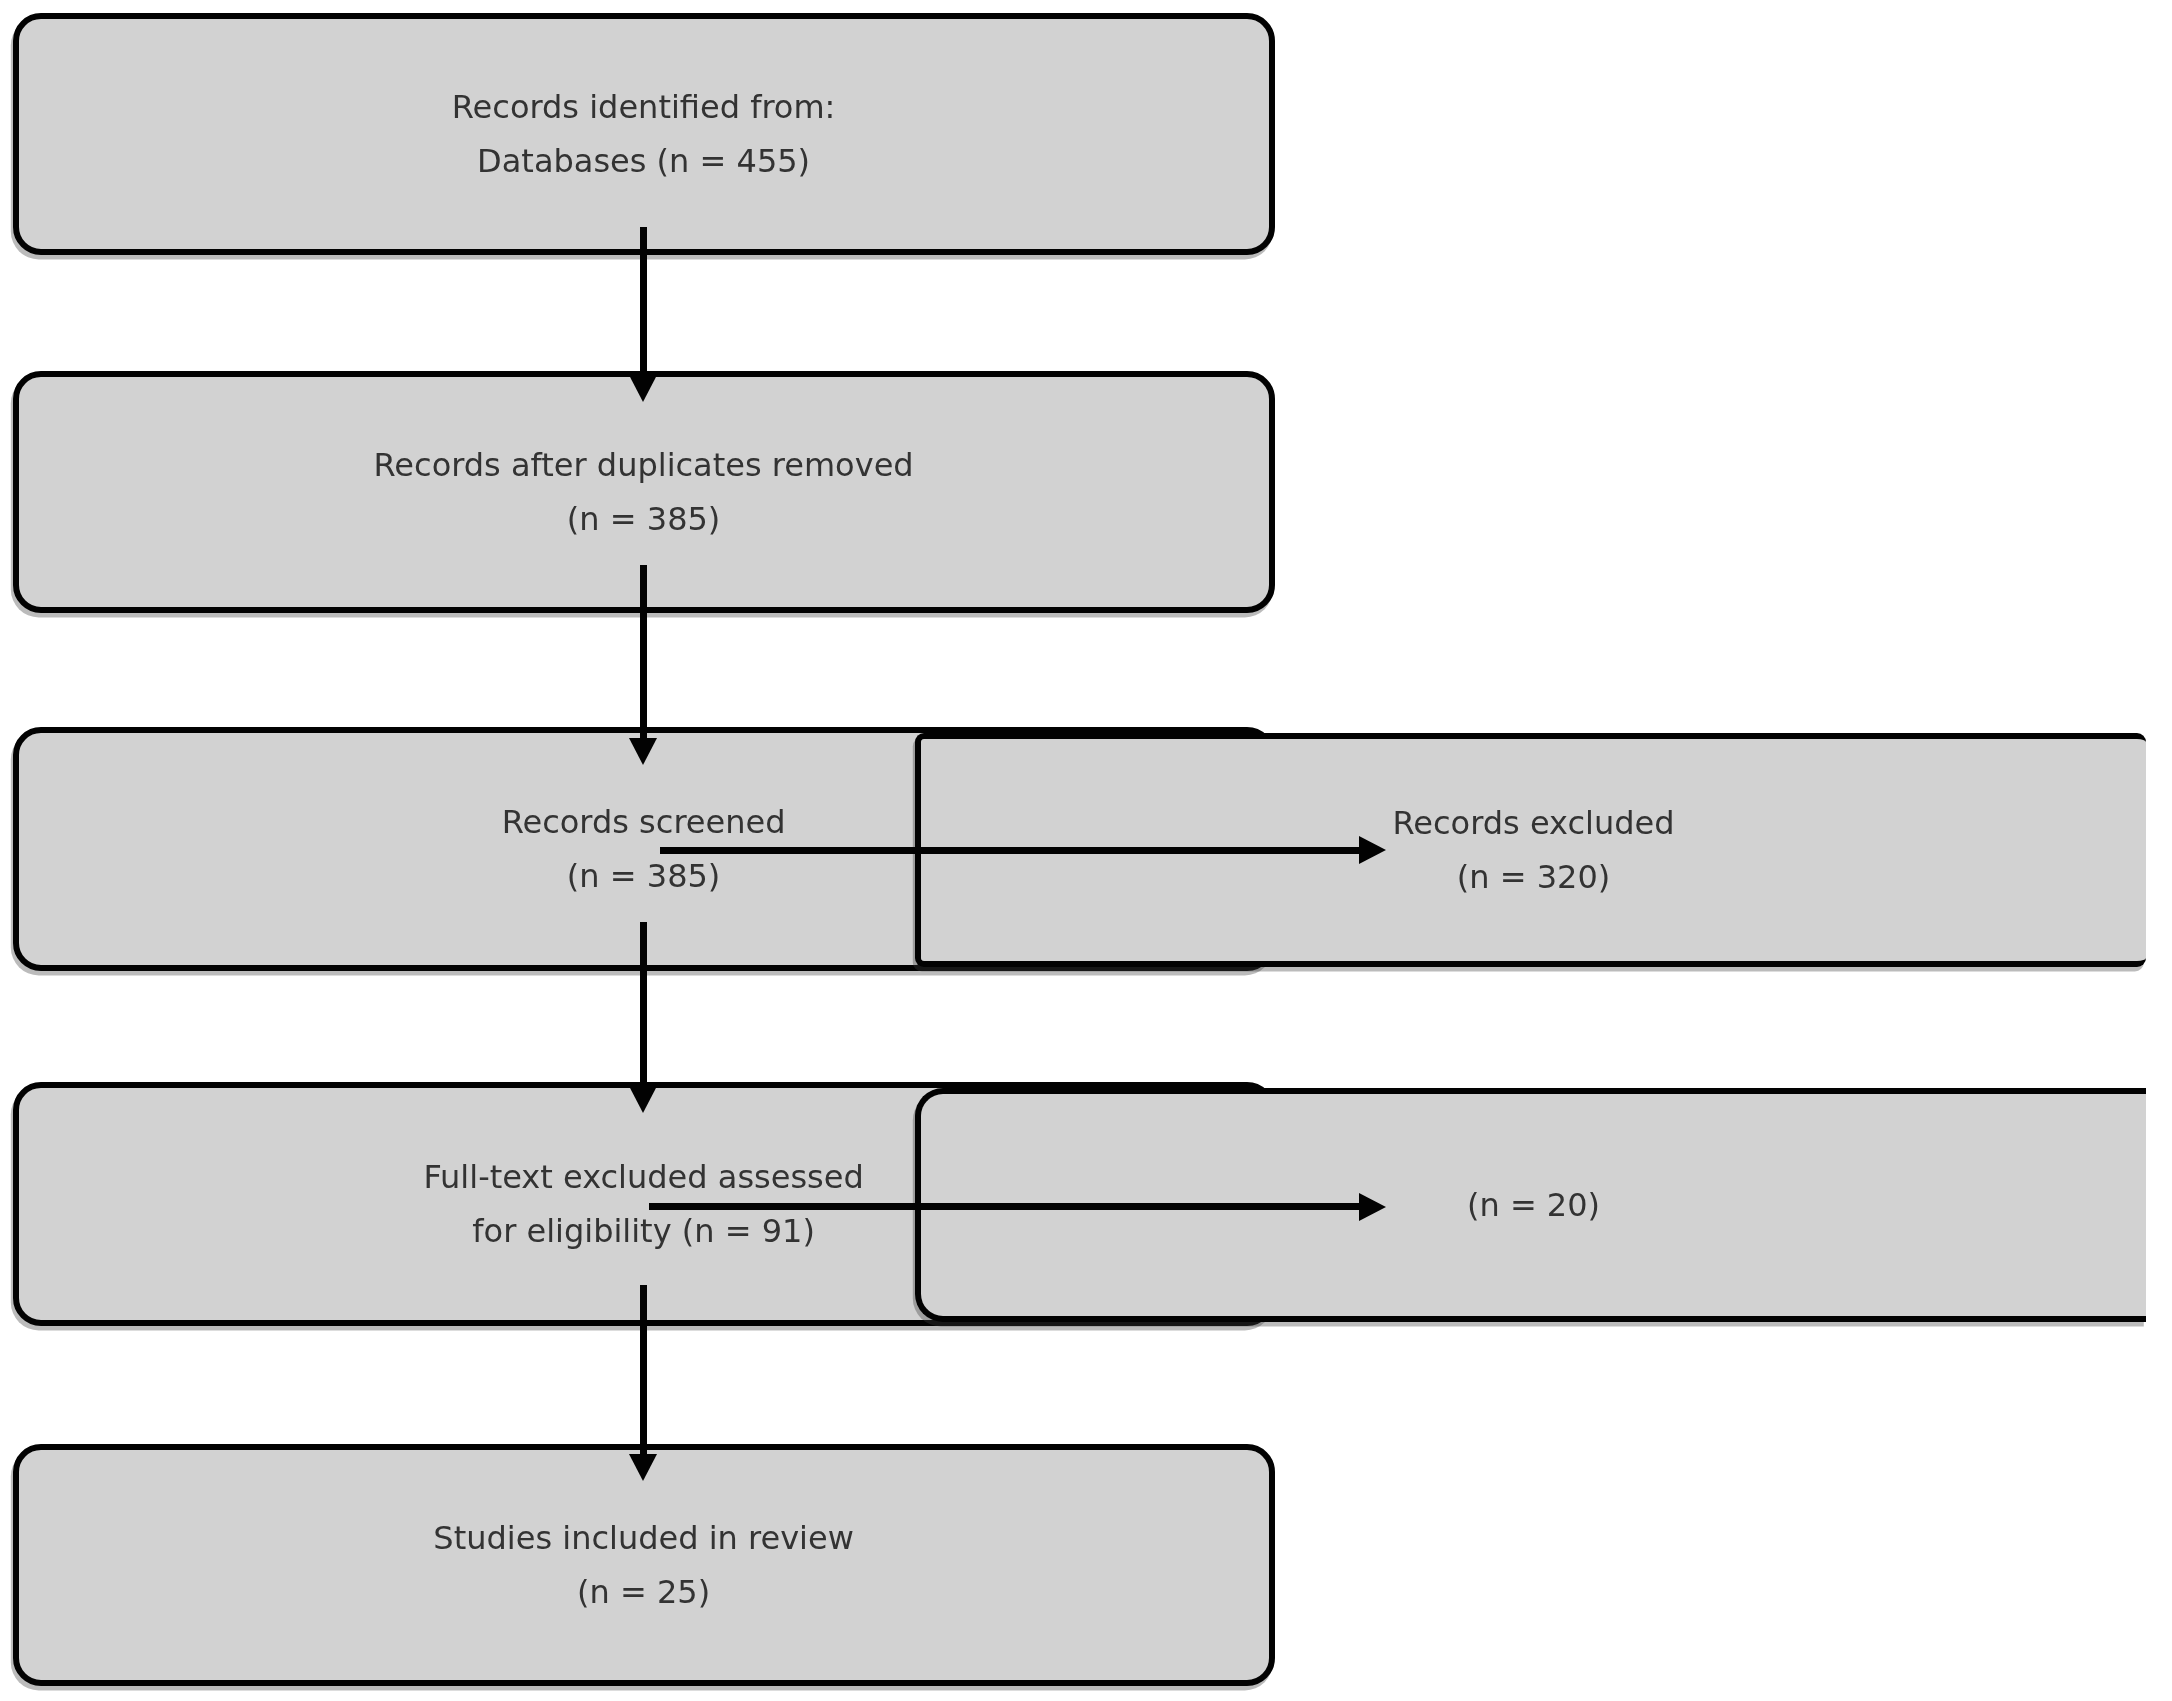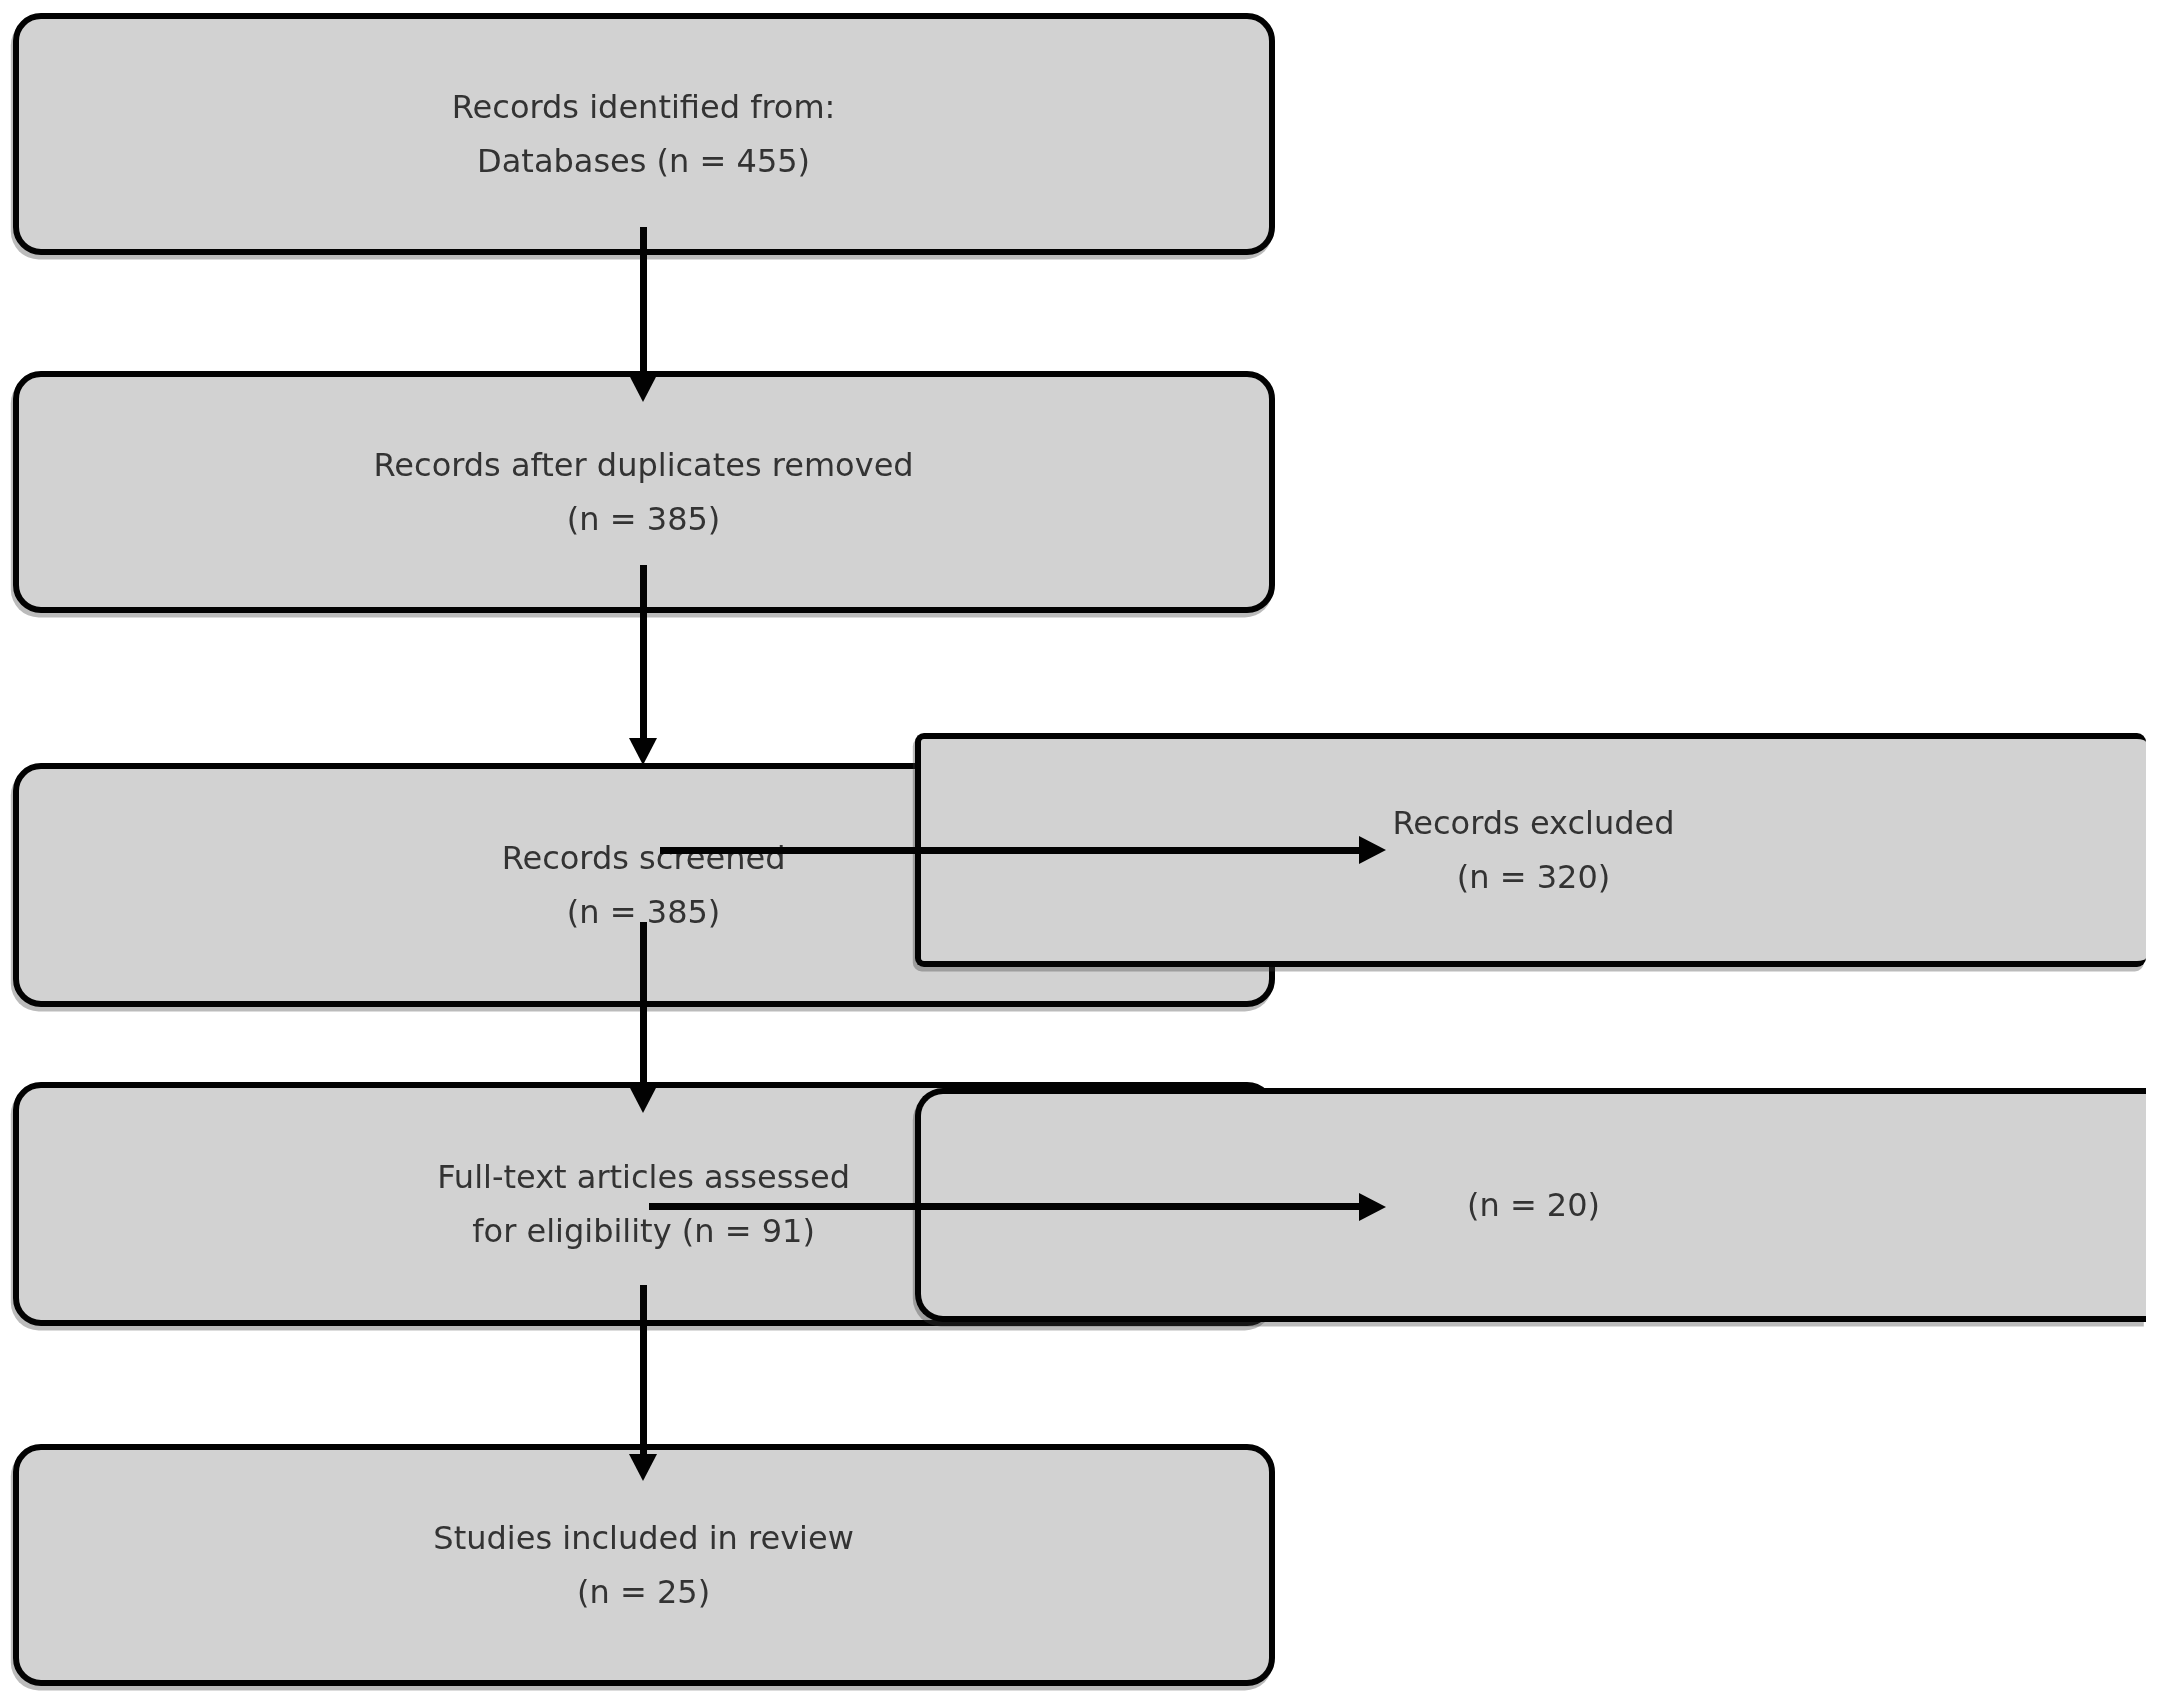--- a/index.html
+++ b/index.html
@@ -31,21 +31,21 @@
     font-size: 32px;
     line-height: 54px;
   }
   .box .line {
     display: block;
     white-space: nowrap;
   }
   
   .box-1 { left: 12.6px;   top: 13.3px;   width: 1262px; height: 242px; }
   .box-2 { left: 12.6px;   top: 371px;  width: 1262px; height: 242px; }
-  .box-3l{ left: 12.6px;   top: 727px;  width: 1262px; height: 244px; margin-top: 36px; }
+  .box-3l{ left: 12.6px;   top: 727px;  width: 1262px; height: 244px; }
   .box-4l{ left: 12.6px;   top: 1082px; width: 1262px; height: 244px; }
   .box-5 { left: 12.6px;   top: 1444px; width: 1262px; height: 242px; }
   
   .box-clipped {
     border-right: none;
     border-radius: 28px 0 0 28px;
     box-shadow: -2.2px 4.4px 0 rgba(60,60,60,0.35);
     z-index: 2;
   }
   .box-3r{ left: 915px; top: 733px;  width: 1231px; height: 234px; border-radius: 9px; }
@@ -114,21 +114,21 @@
     <span class="line">Records screened</span>
     <span class="line">(n = 385)</span>
   </div>
 
   <div class="box box-clipped box-3r">
     <span class="line">Records excluded</span>
     <span class="line">(n = 320)</span>
   </div>
 
   <div class="box box-4l">
-    <span class="line">Full-text articles assessed</span>
+    <span class="line">Full-text excluded assessed</span>
     <span class="line">for eligibility (n = 91)</span>
   </div>
 
   <div class="box box-clipped box-4r">
     <span class="line">(n = 20)</span>
   </div>
 
   <div class="box box-5">
     <span class="line">Studies included in review</span>
     <span class="line">(n = 25)</span>

